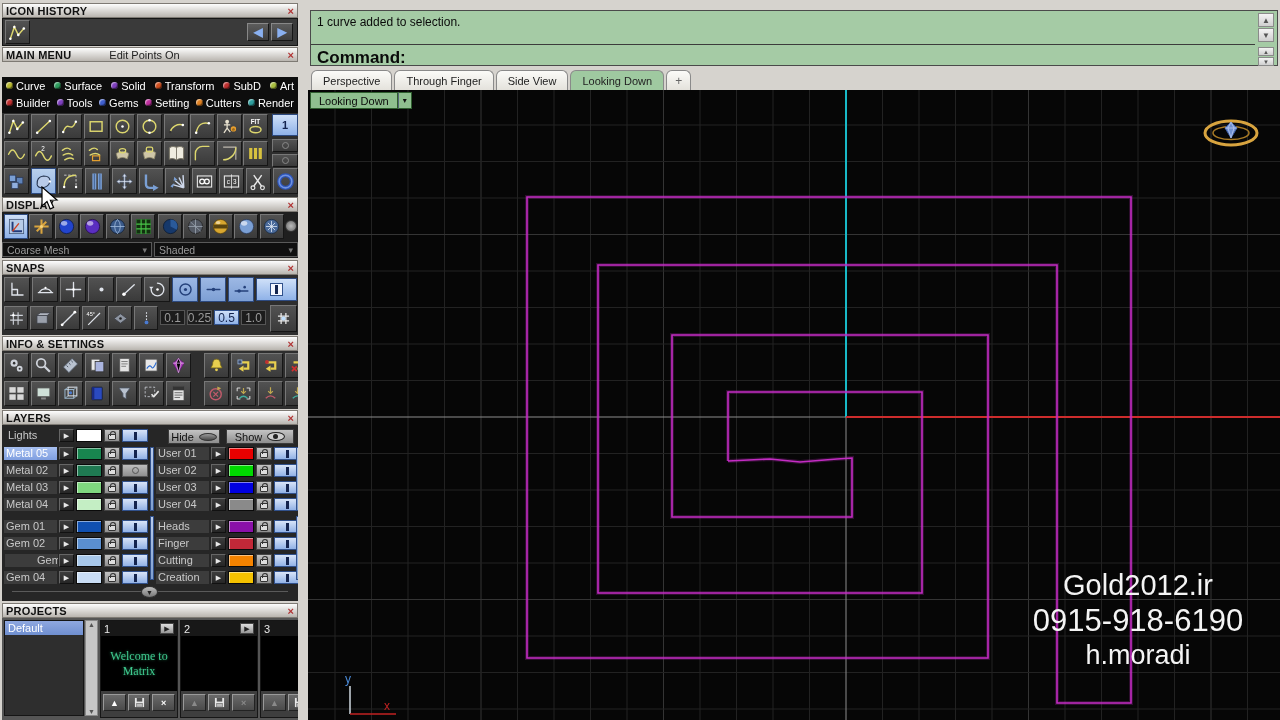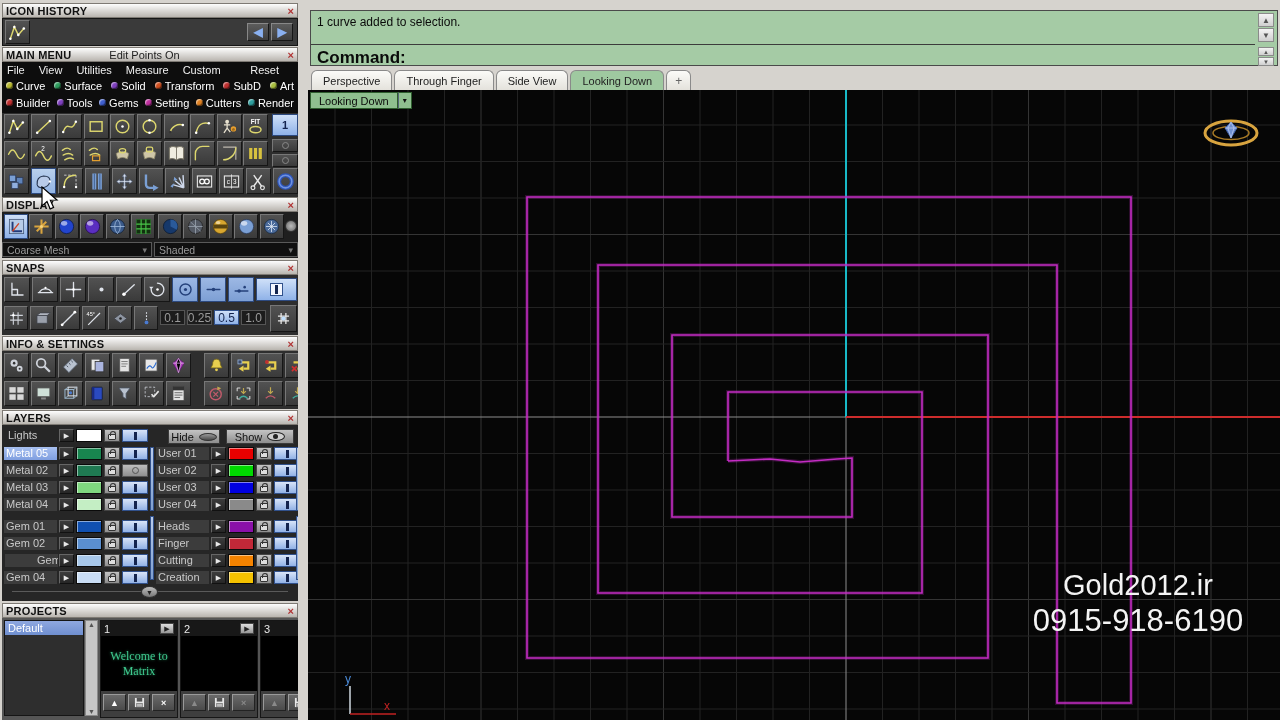--- a/index.html
+++ b/index.html
@@ -143,28 +143,20 @@
         </div>
         <div class="navbtn" style="left: 244px; top: 4px;">◀</div>
         <div class="navbtn" style="left: 268px; top: 4px;">▶</div>
       </div>
 
     <div class="phdr" style="top:47px;">
       <span class="t">MAIN MENU</span>
       <span class="mode">Edit Points On</span>
       <span class="x">×</span>
     </div>
-    <div class="pbody" id="mmenu" style="top:62px;height:15px;background:#0d0d0d;">
-        <span class="mi">File</span>
-        <span class="mi">View</span>
-        <span class="mi">Utilities</span>
-        <span class="mi">Measure</span>
-        <span class="mi">Custom</span>
-        <span class="mi">Reset</span>
-      </div>
     <div class="pbody" style="top:77px;height:36px;background:#0d0d0d;">
       <div class="catrow" id="mcats1">
           <span class="cat">
             <span class="dot" style="background: rgb(185, 185, 47);"></span>
             <span>Curve</span>
           </span>
           <span class="cat">
             <span class="dot" style="background: rgb(47, 158, 95);"></span>
             <span>Surface</span>
           </span>
@@ -1096,20 +1088,21 @@
         <ellipse cx="33" cy="19" rx="26" ry="12" fill="none" stroke="#d8a43f" stroke-width="3"></ellipse>
         <ellipse cx="33" cy="19" rx="18" ry="6.5" fill="none" stroke="#a87a26" stroke-width="1.5"></ellipse>
         <path d="M33 8 L39 14 L33 24 L27 14 Z" fill="#6f8fd0" stroke="#3a5aa0" stroke-width="1"></path>
         <path d="M27 14 h12 M33 8 L30 14 L33 24 M33 8 L36 14 L33 24" stroke="#b9c9f0" stroke-width="0.8" fill="none"></path>
       </svg>
     </div>
 
     <div id="watermark">
       <div class="w1">Gold2012.ir</div>
       <div class="w2">0915-918-6190</div>
+      <div class="w3">h.moradi</div>
     </div>
 
     <div id="axisind">
       <svg width="64" height="48" viewBox="0 0 64 48">
         <line x1="8" y1="14" x2="8" y2="42" stroke="#cfd8e0" stroke-width="1.5"></line>
         <line x1="8" y1="42" x2="54" y2="42" stroke="#c22222" stroke-width="1.5"></line>
         <text x="3" y="11" font-size="12" fill="#4a8ad8" font-family="Liberation Sans, sans-serif">y</text>
         <text x="42" y="38" font-size="12" fill="#c22222" font-family="Liberation Sans, sans-serif">x</text>
       </svg>
     </div>

